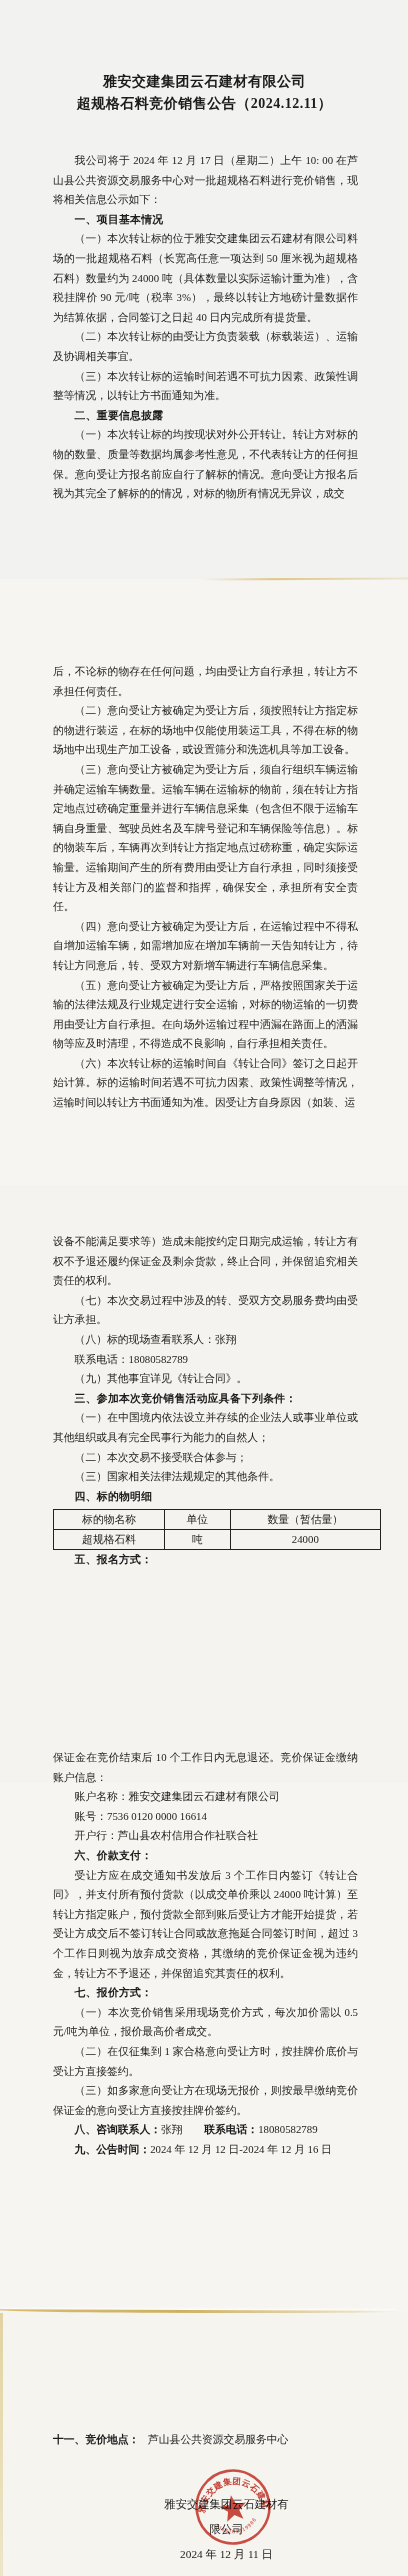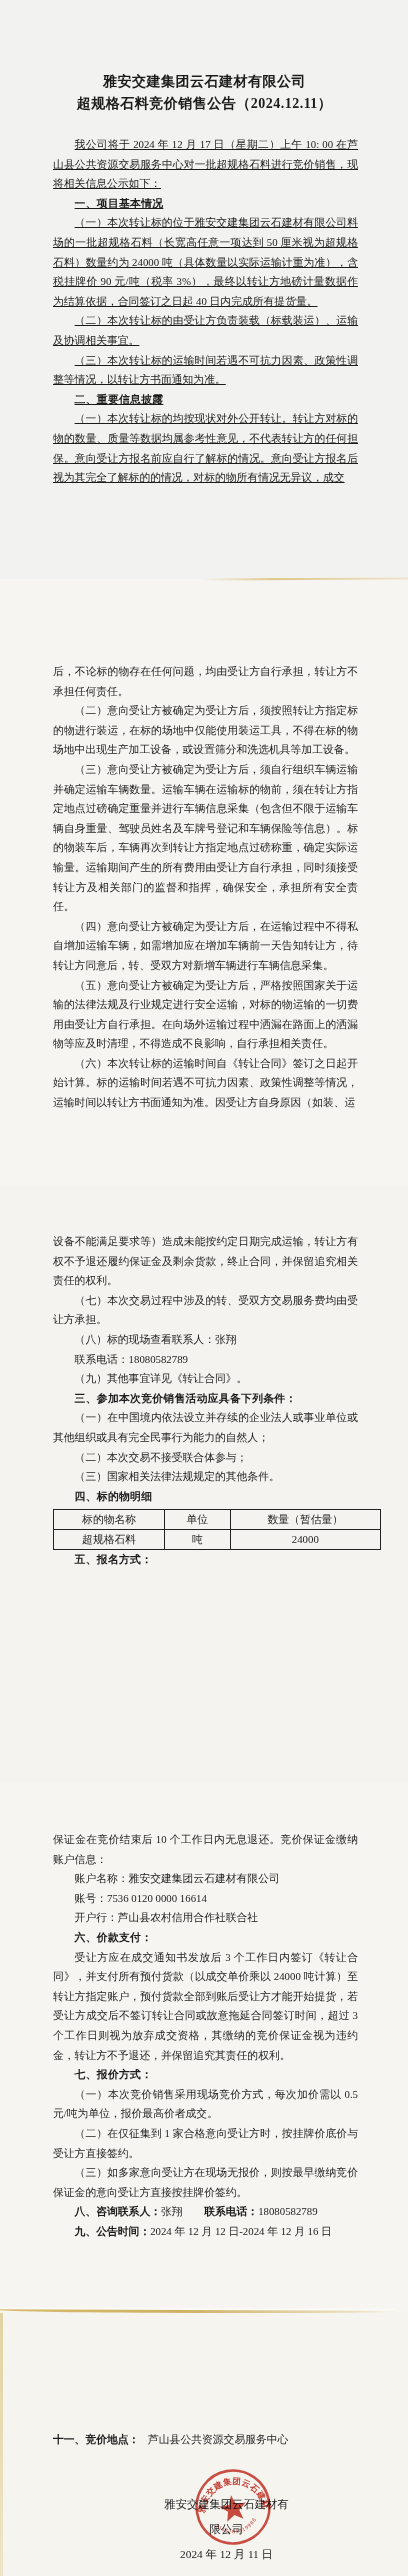--- a/index.html
+++ b/index.html
@@ -17,21 +17,21 @@
          background:linear-gradient(to right, rgba(216,189,114,0), #e0c687 35%, rgba(216,189,114,.25));
          transform:rotate(-0.25deg);}
   .seam4{top:2310px;left:0;width:397px;height:2.6px;border-radius:0 0 60% 60%/0 0 100% 100%;
          background:linear-gradient(to right,#d9bc6e, #cdb162 45%, rgba(217,188,110,.35) 90%, rgba(217,188,110,0));
          box-shadow:0 -1.5px 2.1px rgba(255,255,255,.8);transform:rotate(.2deg);}
   .edge-strip{top:2313px;left:0;width:3.1px;height:489px;
          background:linear-gradient(to bottom, rgba(223,208,152,.9), rgba(233,221,176,.55) 60%, rgba(233,221,176,0));}
   .title-block{position:absolute;top:71px;left:0;width:409px;text-align:center;
          font-weight:bold;font-size:14px;line-height:22px;letter-spacing:0.5px;}
   .body-block{position:absolute;left:53px;width:305px;font-size:10.8px;line-height:19.6px;text-align:justify;}
-  .b1{top:135px;text-decoration:underline;} .b2{top:662px;} .b3{top:1232px;} .b4{top:1830px;} .b5{top:2394px;margin-top:36px;}
+  .b1{top:151px;} .b2{top:662px;} .b3{top:1232px;} .b4{top:1748px;} .b5{top:2394px;margin-top:36px;}
   .body-block p{margin:0;text-indent:2em;}
   .body-block p.noind{text-indent:0;}
   .heading{font-family:"Liberation Sans","DejaVu Sans",sans-serif;font-weight:bold;letter-spacing:0.3px;}
   .lbl{font-family:"Liberation Sans","DejaVu Sans",sans-serif;font-weight:bold;}
   .gapw{display:inline-block;width:2em;}
   table.goods{border-collapse:collapse;width:328px;margin:3.1px 0 0 0;font-size:10.8px;
          margin-left:0;text-indent:0;}
   table.goods td,table.goods th{border:1px solid #222;text-align:center;font-weight:normal;
          height:19px;padding:0 2.1px;line-height:1.1;}
   .sig-block{position:absolute;top:2492px;left:159px;width:135px;text-align:center;font-size:11.3px;line-height:25px;}

